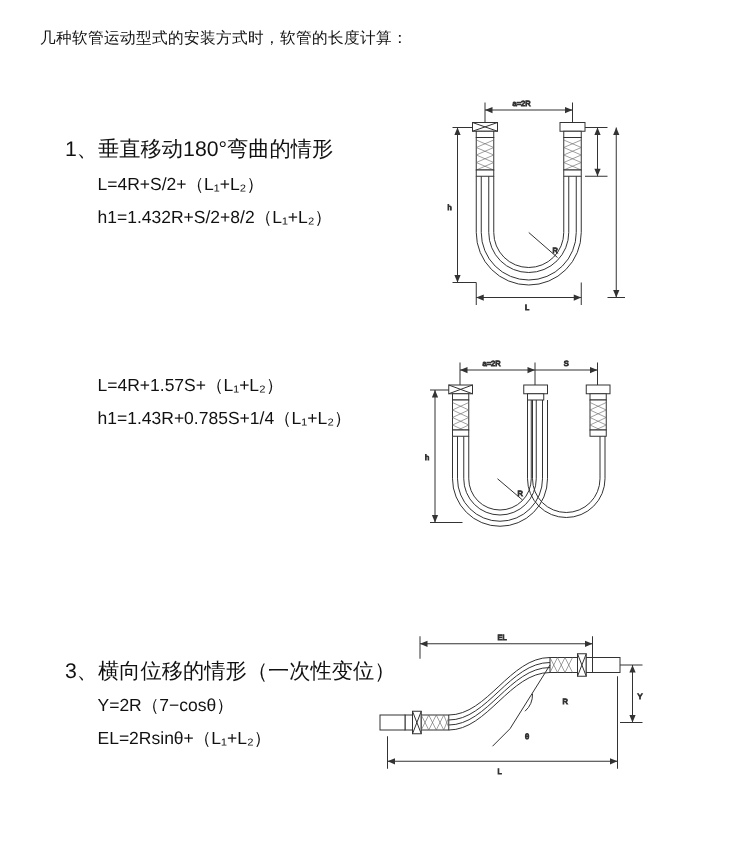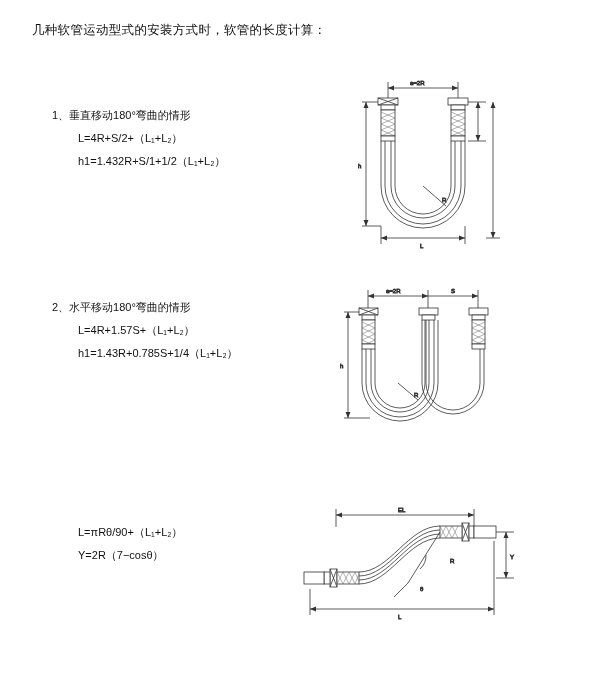--- a/index.html
+++ b/index.html
@@ -38,26 +38,26 @@
   .sec2 { top: 300px; }
   .sec3 { top: 525px; }
 
   .text-col {
     position: absolute;
     left: 52px;
     top: 0;
     width: 260px;
   }
   .sec-title {
-    font-size: 11px;
+    font-size: 17px;
     white-space: nowrap;
     margin-bottom: 8px;
   }
   .formula {
-    font-size: 11px;
+    font-size: 14px;
     white-space: nowrap;
     margin: 0 0 8px 26px;
   }
   .formula:last-child { margin-bottom: 0; }
 
   .fig {
     position: absolute;
     top: 0;
   }
   .fig1 { left: 310px; top: -42px; }
@@ -73,21 +73,21 @@
 <body>
 
 <div class="page">
 
   <div class="heading">几种软管运动型式的安装方式时，软管的长度计算：</div>
 
   <div class="section sec1">
     <div class="text-col">
       <div class="sec-title">1、垂直移动180°弯曲的情形</div>
       <div class="formula">L=4R+S/2+（L₁+L₂）</div>
-      <div class="formula">h1=1.432R+S/1+1/2（L₁+L₂）</div>
+      <div class="formula">h1=1.432R+S/2+8/2（L₁+L₂）</div>
     </div>
 
     <div class="fig fig1">
       <svg width="250" height="210" viewBox="0 0 250 210">
         <g stroke="#333" fill="none" stroke-width="0.8">
 
           <line x1="78" y1="22" x2="148" y2="22"></line>
           <path d="M78 22 l6 -2.5 v5 z" fill="#333" stroke="none"></path>
           <path d="M148 22 l-6 -2.5 v5 z" fill="#333" stroke="none"></path>
           <line x1="78" y1="16" x2="78" y2="36"></line>
@@ -161,21 +161,20 @@
           <path d="M183 36 l-2.5 6 h5 z" fill="#333" stroke="none"></path>
           <path d="M183 172 l-2.5 -6 h5 z" fill="#333" stroke="none"></path>
           <line x1="176" y1="172" x2="190" y2="172"></line>
         </g>
       </svg>
     </div>
   </div>
 
   <div class="section sec2">
     <div class="text-col">
-      <div class="sec-title">2、水平移动180°弯曲的情形</div>
       <div class="formula">L=4R+1.57S+（L₁+L₂）</div>
       <div class="formula">h1=1.43R+0.785S+1/4（L₁+L₂）</div>
     </div>
 
     <div class="fig fig2">
       <svg width="250" height="180" viewBox="0 0 250 180">
         <g stroke="#333" fill="none" stroke-width="0.8">
 
           <line x1="58" y1="18" x2="118" y2="18"></line>
           <path d="M58 18 l6 -2.5 v5 z" fill="#333" stroke="none"></path>
@@ -240,22 +239,23 @@
           <path d="M38 34 l-2.5 6 h5 z" fill="#333" stroke="none"></path>
           <path d="M38 140 l-2.5 -6 h5 z" fill="#333" stroke="none"></path>
           <text x="30" y="90" font-size="6">h</text>
         </g>
       </svg>
     </div>
   </div>
 
   <div class="section sec3">
     <div class="text-col">
-      <div class="formula">L=πRθ/90+（L₁+L₂）</div>
+      <div class="sec-title">3、横向位移的情形（一次性变位）</div>
       <div class="formula">Y=2R（7−cosθ）</div>
+      <div class="formula">EL=2Rsinθ+（L₁+L₂）</div>
     </div>
 
     <div class="fig fig3">
       <svg width="280" height="140" viewBox="0 0 280 140">
         <g stroke="#333" fill="none" stroke-width="0.8">
 
           <line x1="46" y1="18" x2="184" y2="18"></line>
           <path d="M46 18 l6 -2.5 v5 z" fill="#333" stroke="none"></path>
           <path d="M184 18 l-6 -2.5 v5 z" fill="#333" stroke="none"></path>
           <line x1="46" y1="12" x2="46" y2="30"></line>

